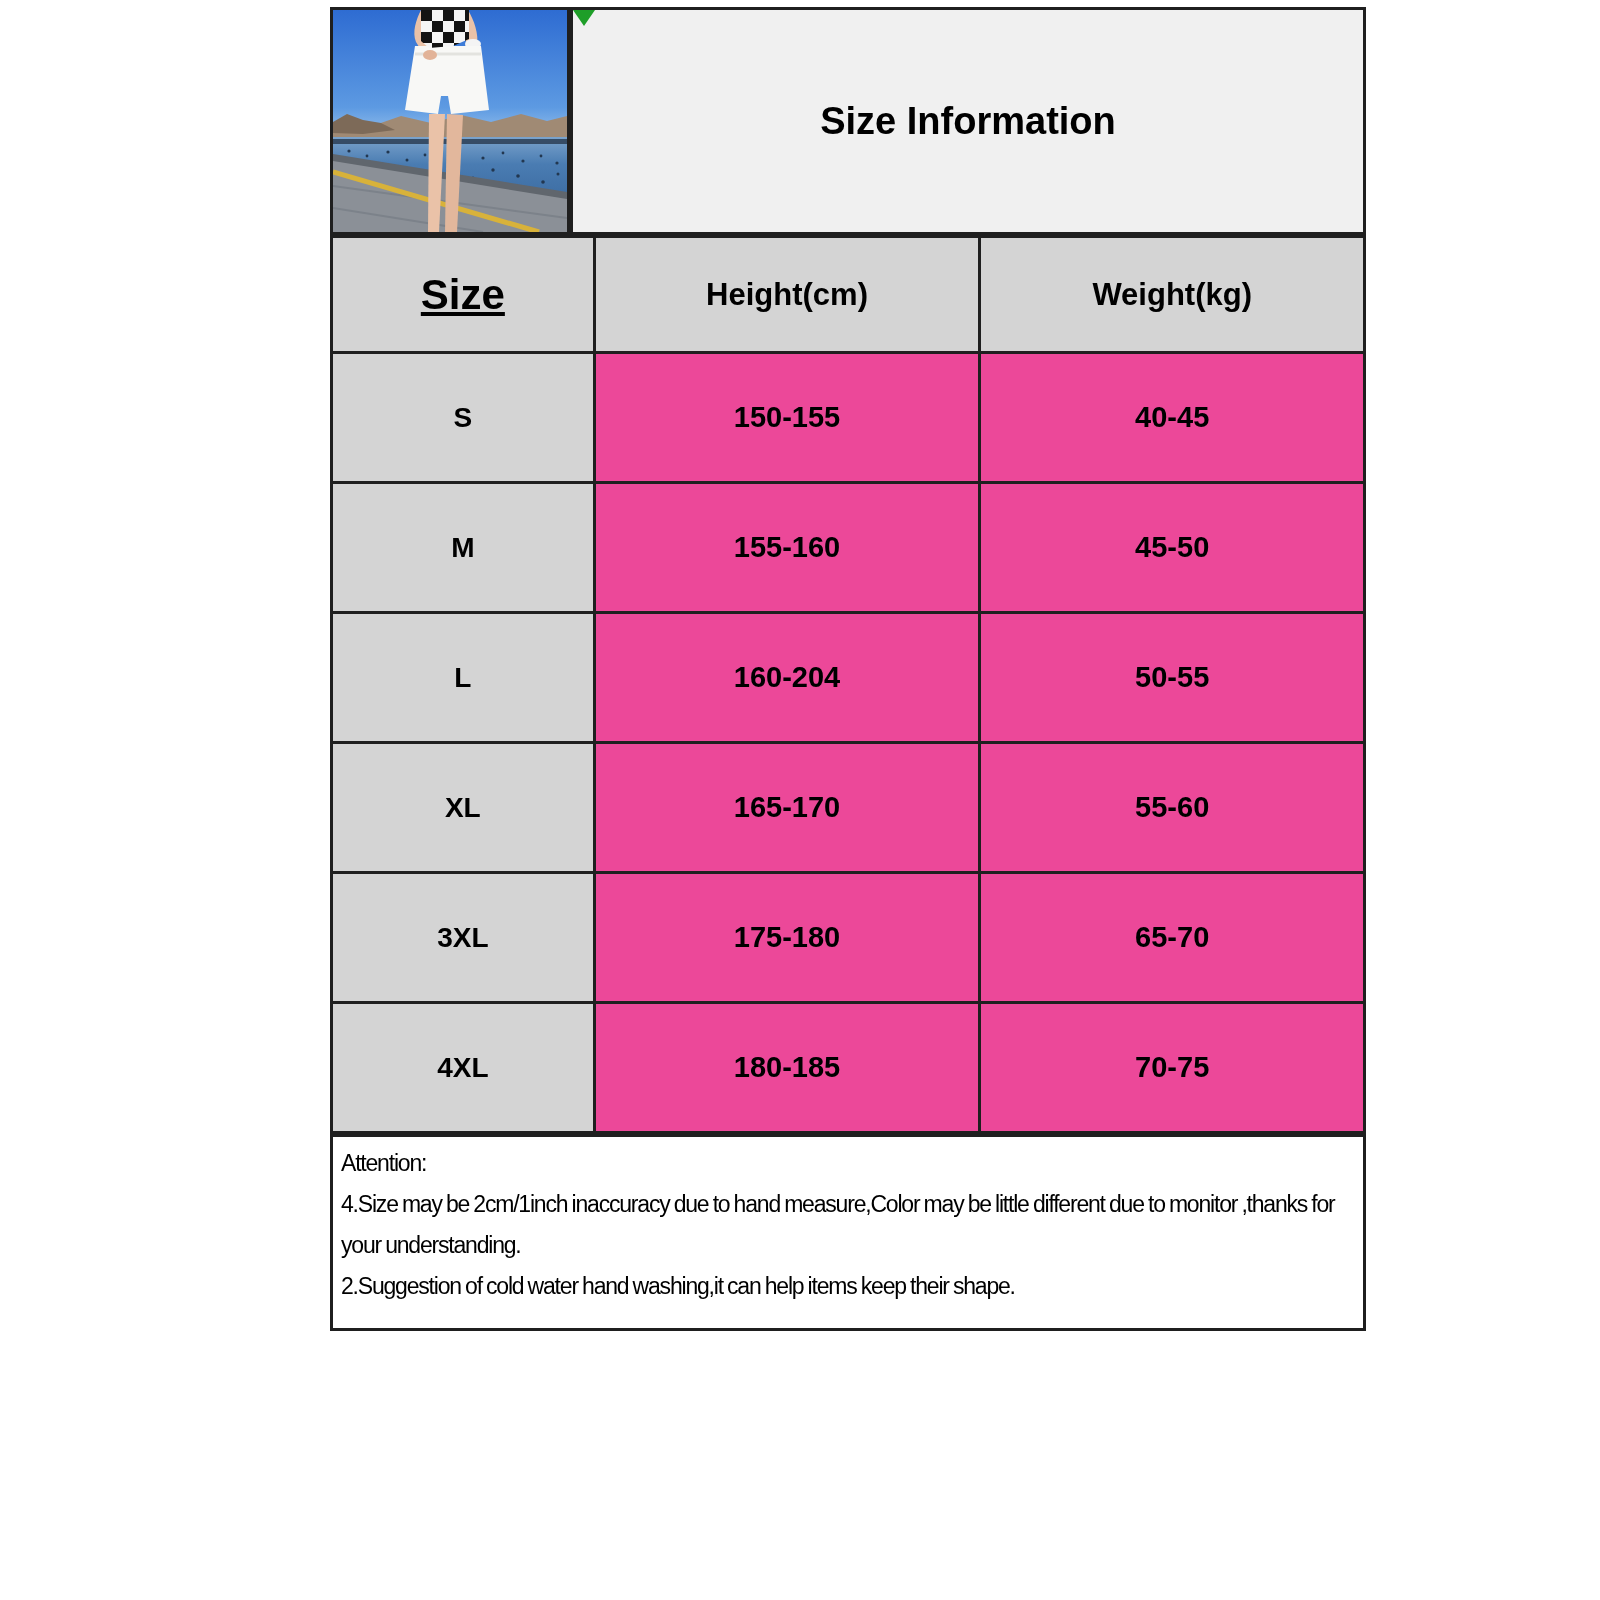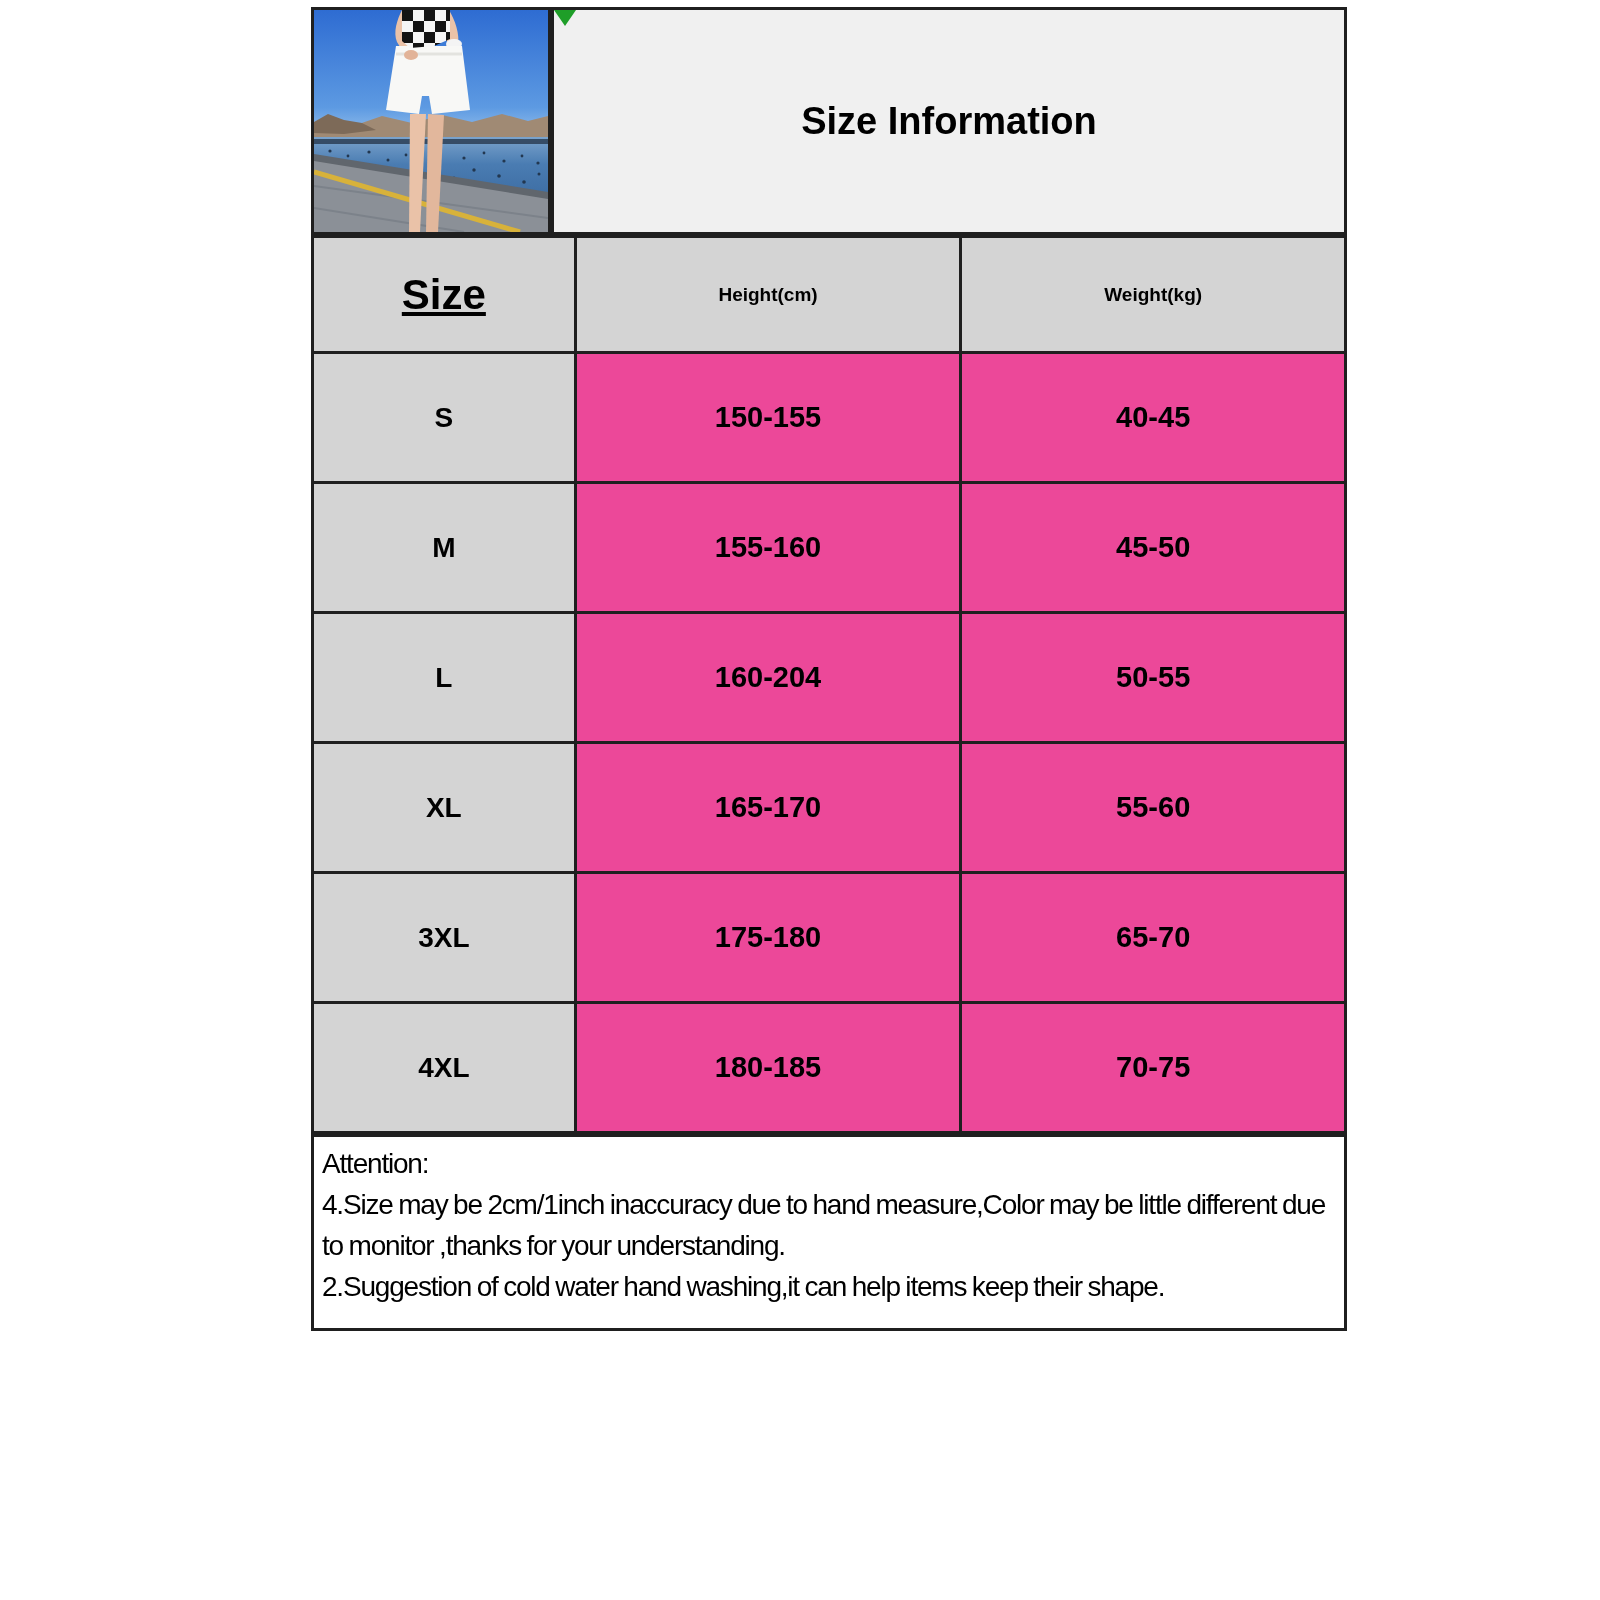--- a/index.html
+++ b/index.html
@@ -1,18 +1,18 @@
 <!DOCTYPE html>
 <html><head>
 <meta charset="utf-8">
 <style>
   html, body { margin: 0; padding: 0; background: #ffffff; }
   body { width: 1600px; height: 1600px; font-family: "Liberation Sans", sans-serif; color: #000; }
   .canvas { position: relative; width: 1600px; height: 1600px; background: #ffffff; overflow: hidden; }
-  .sheet { position: absolute; left: 311px; top: 7px; width: 1036px; }
+  .sheet { position: absolute; left: 330px; top: 7px; width: 1036px; }
 
   
   .top-row { display: flex; height: 228px; }
   .photo-cell {
     width: 240px; box-sizing: border-box; flex: 0 0 240px;
     border: 3px solid #1f1f1f; background: #cfe3f2;
   }
   .photo-cell svg { display: block; width: 100%; height: 100%; }
   .title-cell {
     flex: 1; box-sizing: border-box; border: 3px solid #1f1f1f;
@@ -24,31 +24,31 @@
     position: absolute; top: 0; left: 0; width: 0; height: 0;
     border-left: 11px solid transparent; border-right: 11px solid transparent;
     border-top: 16px solid #1e9e28;
   }
 
   
   table.size-table { width: 100%; border-collapse: collapse; table-layout: fixed; }
   .size-table th, .size-table td {
     border: 3px solid #1f1f1f; text-align: center; vertical-align: middle;
   }
-  .size-table thead th { background: #d4d4d4; height: 111px; font-size: 19px; font-weight: bold; }
+  .size-table thead th { background: #d4d4d4; height: 111px; font-size: 31px; font-weight: bold; }
   .size-table thead th.hdr-size { font-size: 42px; text-decoration: underline; }
   .size-table tbody tr { height: 130px; }
   .size-table tbody td { background: #ec4899; font-size: 29px; font-weight: bold; }
   .size-table tbody td.c-size { background: #d4d4d4; font-size: 28px; }
 
   
   .attention {
     box-sizing: border-box; border: 3px solid #1f1f1f; background: #ffffff;
     min-height: 197px; padding: 6px 10px 10px 8px;
-    font-size: 28px; line-height: 41px; letter-spacing: -1.2px; word-spacing: -1px;
+    font-size: 23px; line-height: 41px; letter-spacing: -1.2px; word-spacing: -1px;
   }
   .attention .att-line { white-space: normal; }
 </style>
 </head>
 <body>
 
 <div class="canvas">
   <div class="sheet">
 
     <div class="top-row">

